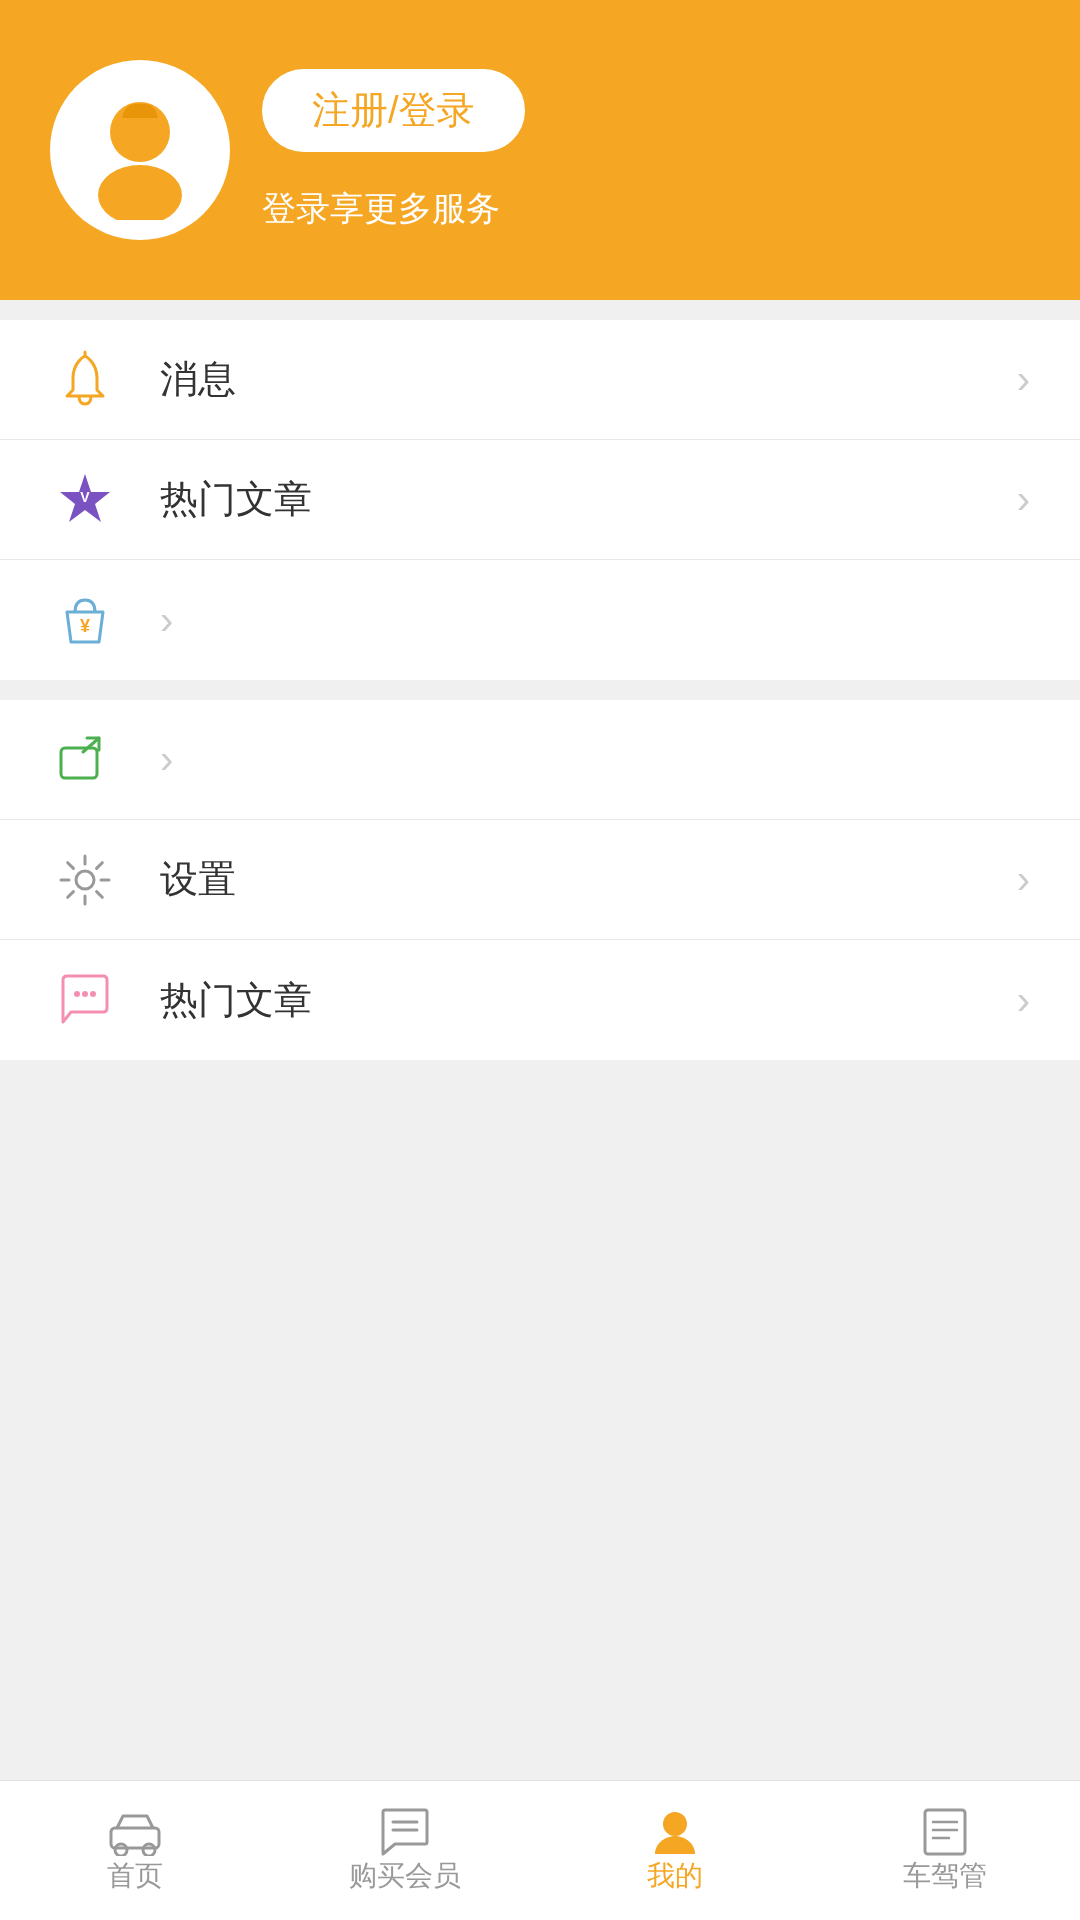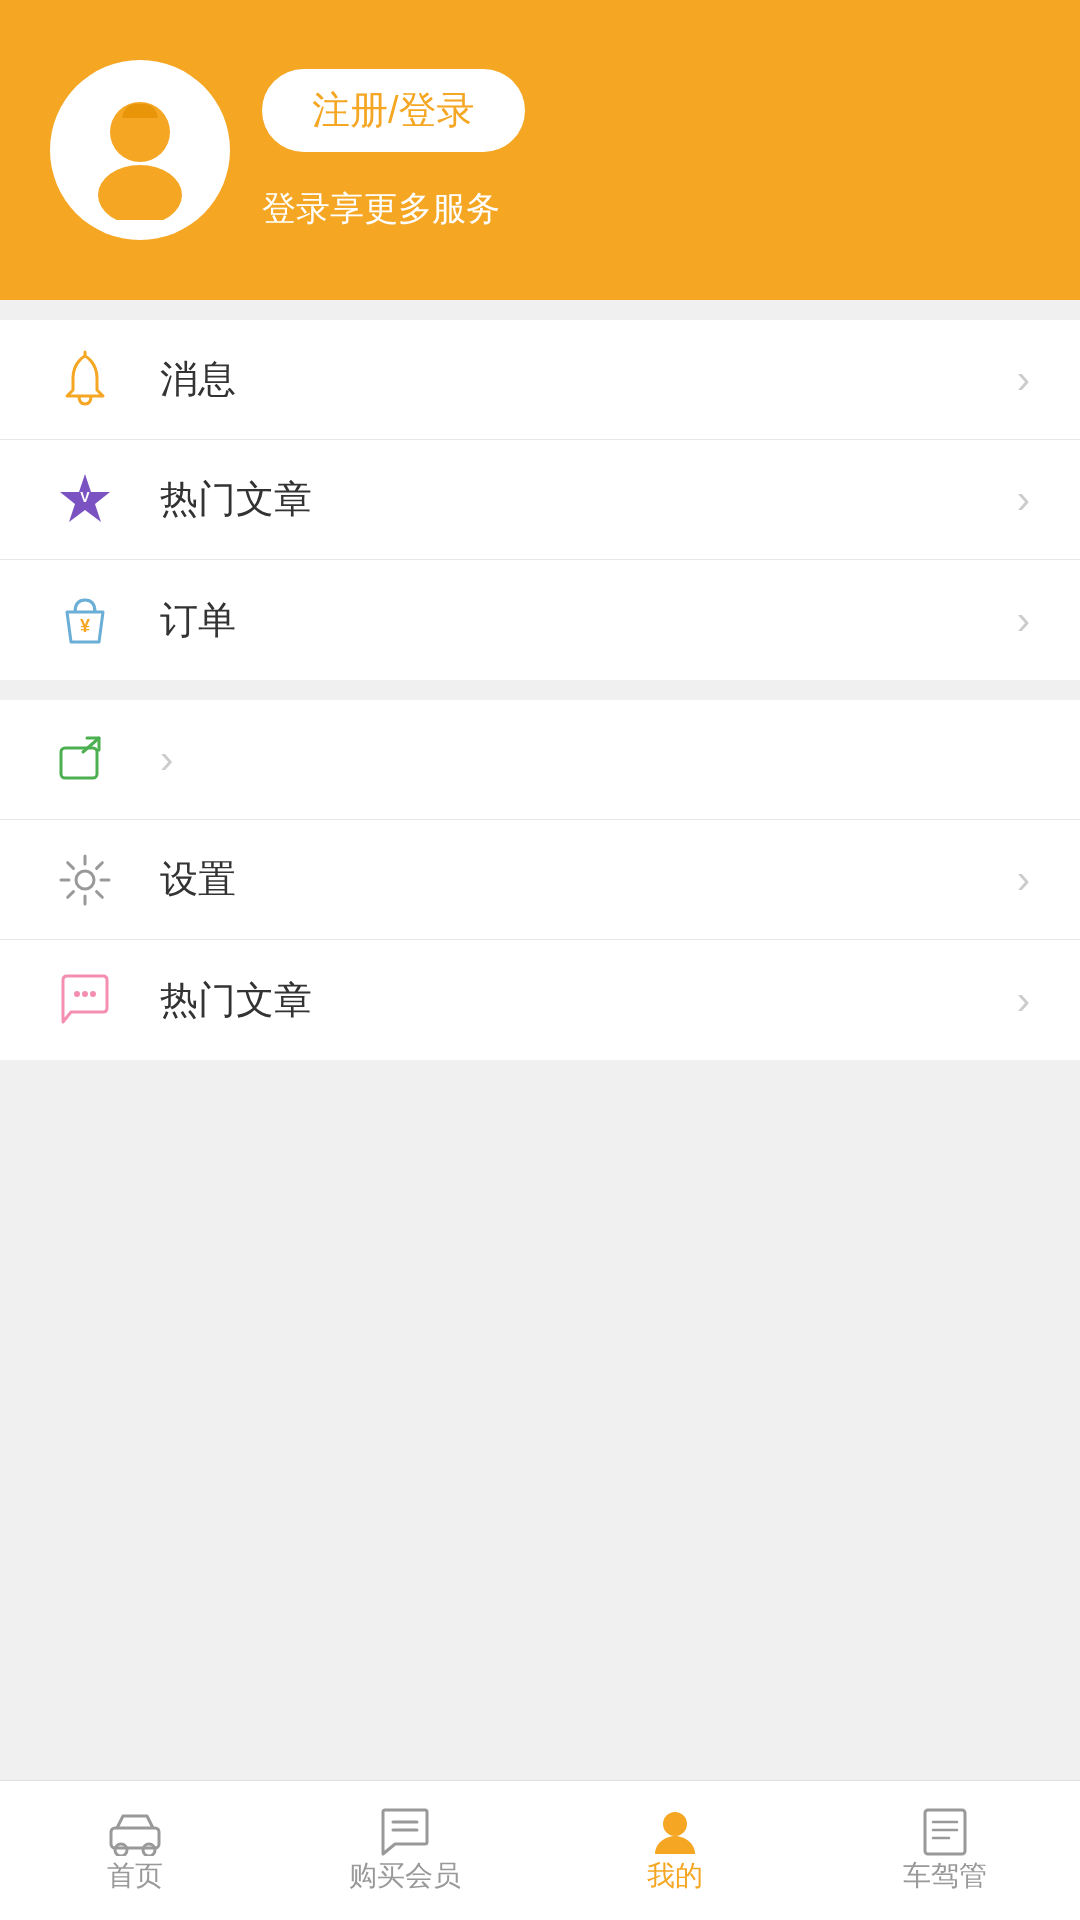--- a/index.html
+++ b/index.html
@@ -212,21 +212,20 @@
     <div class="menu-icon">
       <svg width="60" height="60" viewBox="0 0 60 60">
 
         <path d="M12 22 L16 52 L44 52 L48 22 Z" fill="none" stroke="#6BAED6" stroke-width="3" stroke-linejoin="round"></path>
 
         <path d="M20 22 Q20 10 30 10 Q40 10 40 22" fill="none" stroke="#6BAED6" stroke-width="3"></path>
 
         <text x="30" y="42" text-anchor="middle" fill="#F5A623" font-size="18" font-weight="bold">¥</text>
       </svg>
     </div>
-    <span class="menu-label">订单</span>
     <span class="menu-arrow">›</span>
   </div>
 </div>
 
 <div class="section-divider"></div>
 
 <div class="menu-section">
 
   <div class="menu-item">
     <div class="menu-icon">

